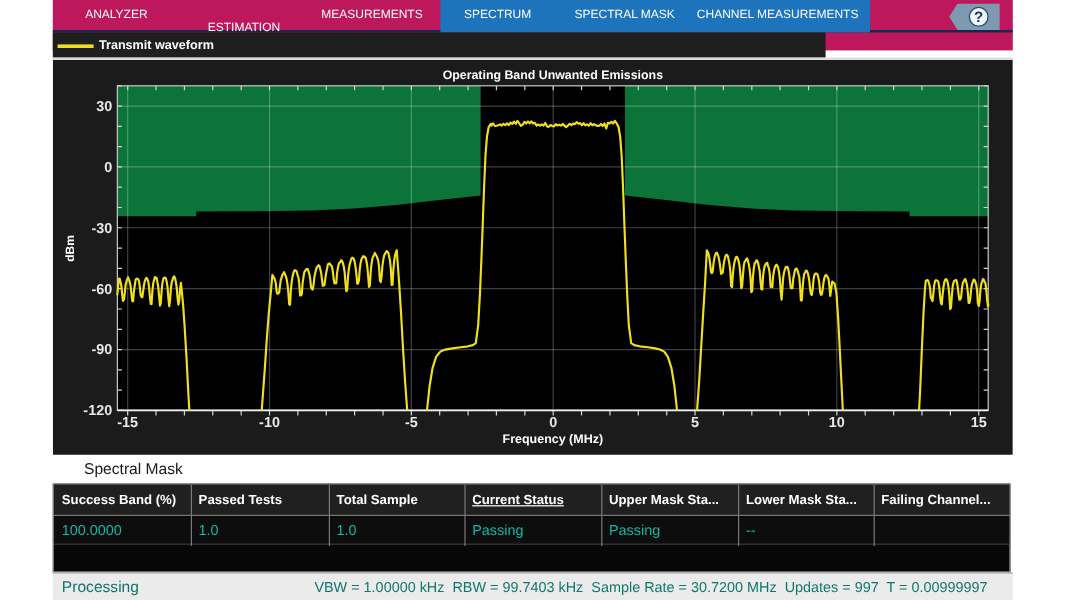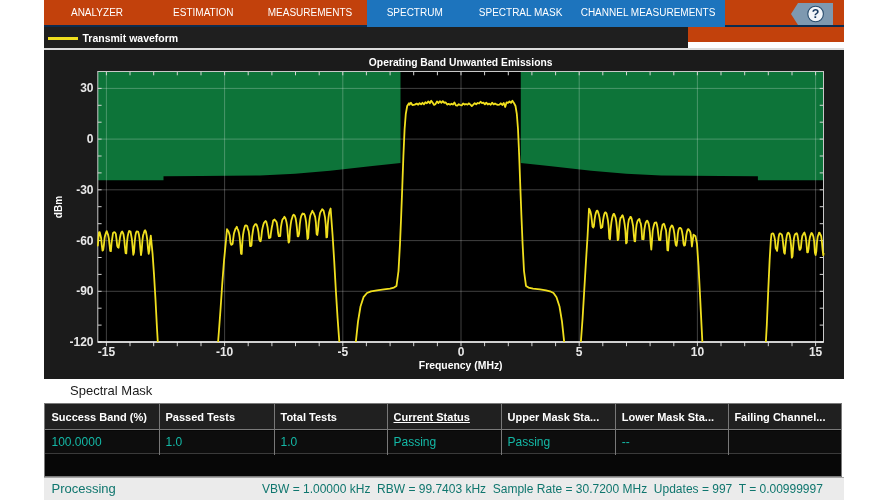--- a/index.html
+++ b/index.html
@@ -1,18 +1,18 @@
 <!DOCTYPE html>
 <html><head><meta charset="utf-8">
 <style>
 * { margin:0; padding:0; box-sizing:border-box; }
 html,body { width:889px; height:500px; background:#fff; font-family:"Liberation Sans", sans-serif; overflow:hidden; }
 .page { position:relative; width:889px; height:500px; background:#fff; }
 .app { position:absolute; left:44px; top:0; width:800px; height:500px; }
-.toolbar { position:absolute; left:0; top:0; width:800px; height:42px; background:#c2410c;text-decoration:underline; }
+.toolbar { position:absolute; left:0; top:0; width:800px; height:42px; background:#be185d;text-decoration:underline; }
 .toolbar .hl { position:absolute; left:323px; top:0; width:358px; height:27px; background:#1d74bd; }
 .toolbar .bott { position:absolute; left:0; top:25px; width:800px; height:2px; background:#0b2c50; }
 .tab { position:absolute; top:0; height:25px; line-height:25px; text-align:center; color:#fff; font-size:10px; letter-spacing:0; }
 .legend { position:absolute; left:0; top:27px; width:644px; height:21px; background:#1f1f1f; }
 .legend .line { position:absolute; left:4px; top:10px; width:30px; height:2.5px; background:#f0df1e; }
 .legend .txt { position:absolute; left:38.5px; top:0; height:21px; line-height:23px; color:#fff; font-size:10.5px; font-weight:bold; }
 .sep { position:absolute; left:0; top:48px; width:800px; height:1.5px; background:#dcdcdc; }
 .smlabel { position:absolute; left:26px; top:383px; font-size:13px; color:#1a1a1a; }
 .table { position:absolute; left:0; top:403px; width:798px; height:73.5px; background:#070707; border:1px solid #7a7a7a; }
 .thead { position:absolute; left:0; top:0; width:796px; height:26px; background:#202020; border-bottom:1px solid #7a7a7a; }
@@ -26,21 +26,21 @@
 svg { }
 svg text { font-family:"Liberation Sans", sans-serif; }
 </style></head>
 <body>
 <div class="page">
 <div class="app">
   <div class="toolbar">
         <div class="bott"></div>
         <div class="hl"></div>
         <div class="tab" style="left:-37px;width:180px;">ANALYZER</div>
-        <div class="tab" style="left:69.30000000000001px;width:180px;">ESTIMATION</div>
+        <div class="tab" style="left:69.30000000000001px;width:180px;margin-top:11px;">ESTIMATION</div>
         <div class="tab" style="left:176px;width:180px;">MEASUREMENTS</div>
         <div class="tab" style="left:280.7px;width:180px;">SPECTRUM</div>
         <div class="tab" style="left:386.6px;width:180px;">SPECTRAL MASK</div>
         <div class="tab" style="left:514px;width:180px;">CHANNEL MEASUREMENTS</div>
     <svg style="position:absolute;left:747px;top:2.5px;" width="44" height="22" viewBox="0 0 44 22">
       <polygon points="7,0 42,0 42,22 7,22 0,11" fill="#7e99b0"></polygon>
       <circle cx="24.6" cy="11" r="7.8" fill="#f2f6fa" stroke="#2a4e6e" stroke-width="1.1"></circle>
       <text x="24.6" y="15.4" text-anchor="middle" font-size="12.5" font-weight="bold" fill="#16385e">?</text>
     </svg>
   </div>
@@ -56,21 +56,21 @@
         <div class="vsep" style="left:342.0px;"></div>
         <div class="vsep" style="left:456.0px;"></div>
         <div class="vsep" style="left:570.2px;"></div>
         <div class="vsep" style="left:682.9px;"></div>
         <div class="thead"></div>
         <div class="trow"></div>
     <div style="position:absolute;left:0;top:0;width:796px;height:50.5px;"></div>
     <div class="hwrap" style="position:absolute;left:0;top:0;width:796px;height:26px;">
           <div class="hcell" style="left:6.5px;">Success Band (%)</div>
           <div class="hcell" style="left:120.5px;">Passed Tests</div>
-          <div class="hcell" style="left:235.5px;">Total Tests</div>
+          <div class="hcell" style="left:235.5px;">Total Sample</div>
           <div class="hcell" style="left:348.5px;text-decoration:underline;">Current Status</div>
           <div class="hcell" style="left:462.5px;text-align:right;">Upper Mask Sta...</div>
           <div class="hcell" style="left:576.7px;">Lower Mask Sta...</div>
           <div class="hcell" style="left:689.4px;">Failing Channel...</div>
         </div>
     <div class="dwrap" style="position:absolute;left:0;top:27px;width:796px;height:23px;">
           <div class="dcell" style="left:6.5px;">100.0000</div>
           <div class="dcell" style="left:120.5px;">1.0</div>
           <div class="dcell" style="left:235.5px;">1.0</div>
           <div class="dcell" style="left:348.5px;">Passing</div>

